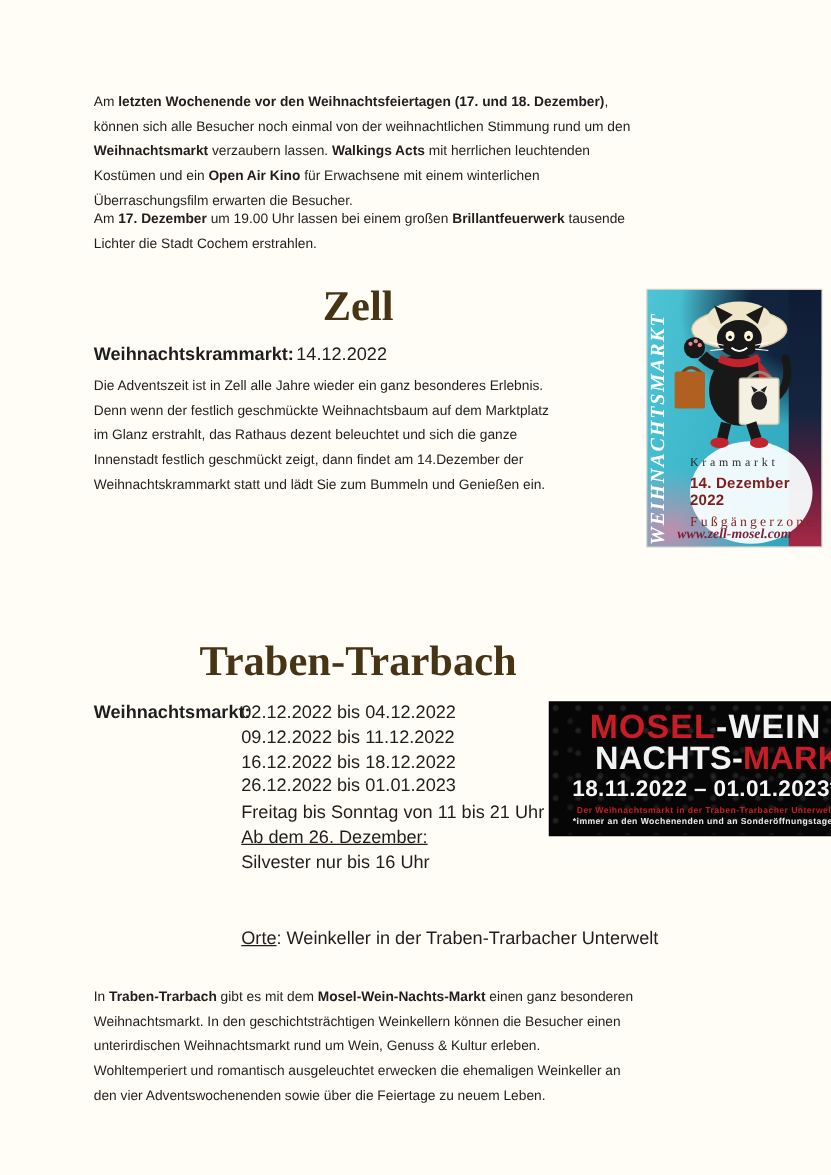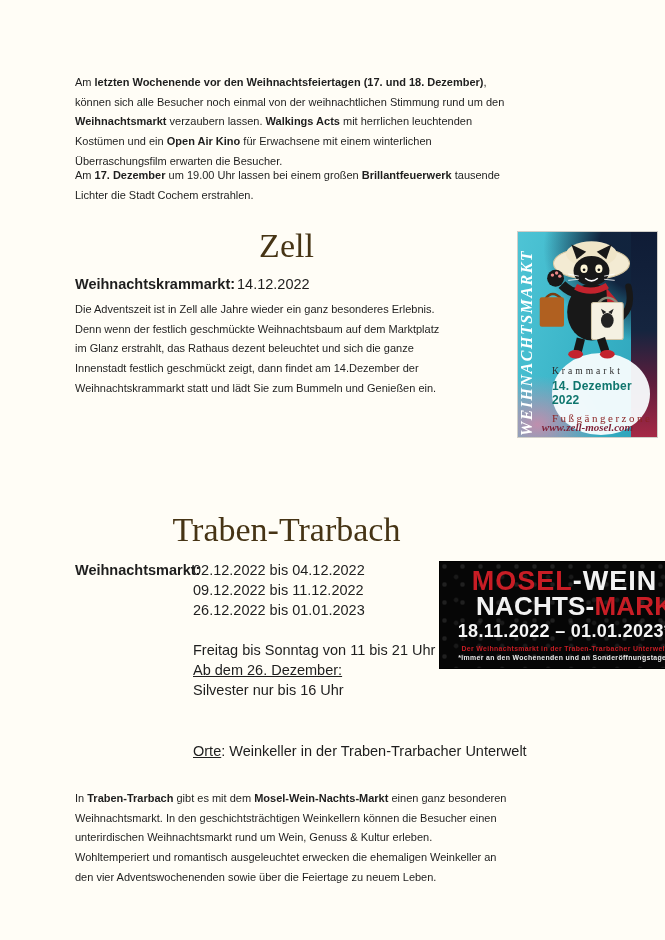--- a/index.html
+++ b/index.html
@@ -5,21 +5,21 @@
   html,body{margin:0;padding:0;}
   body{
     width:665px;height:940px;position:relative;overflow:hidden;
     background:var(--page-bg,#fffdf6);
     font-family:"Liberation Sans",sans-serif;color:#1e1e1e;
   }
   .abs{position:absolute;}
   .doc-par{font-size:11px;line-height:19.7px;white-space:nowrap;margin:0;}
   .city-heading{
     position:absolute;left:0;width:573px;text-align:center;margin:0;
-    font-family:"Liberation Serif","DejaVu Serif",serif;font-weight:400;
+    font-family:"Liberation Serif","DejaVu Serif",serif;font-weight:700;
     font-size:34px;line-height:36px;color:var(--heading,#463415);
   }
   .u{text-decoration:underline;}
   
   #zell-meta{left:75px;top:276px;font-size:14.5px;white-space:nowrap;}
   #zell-meta .lbl{display:inline-block;width:162px;font-weight:bold;}
   #traben-schedule{left:75px;top:561px;display:flex;font-size:14.5px;}
   #traben-schedule .lbl{width:118px;font-weight:bold;line-height:19.8px;}
   #traben-schedule .dates div{line-height:19.8px;}
   #traben-details{left:193px;top:641px;font-size:14.5px;}
@@ -44,21 +44,21 @@
     font-family:"Liberation Serif","DejaVu Serif",serif;
     font-style:italic;font-weight:bold;font-size:16px;letter-spacing:1.5px;
     color:#ffffff;white-space:nowrap;
   }
   #zell-poster .circle{
     position:absolute;left:34px;top:121px;width:98px;height:82px;z-index:3;
     border-radius:50%;background:rgba(249,253,254,.95);text-align:left;
     padding-top:13px;box-sizing:border-box;
   }
   #zell-poster .kram{font-family:"Liberation Serif",serif;font-size:9.5px;letter-spacing:3px;color:#2b2b2b;}
-  #zell-poster .pdate{font-size:12px;font-weight:bold;color:#0f766e;margin-top:3px;letter-spacing:.2px;}
+  #zell-poster .pdate{font-size:12px;font-weight:bold;color:#7f1d1d;margin-top:3px;letter-spacing:.2px;}
   #zell-poster .zone{font-family:"Liberation Serif",serif;font-size:11px;letter-spacing:2.5px;color:#8c2323;margin-top:5px;}
   #zell-poster .purl{
     position:absolute;left:0;right:0;bottom:4px;z-index:6;text-align:center;
     font-family:"Liberation Serif",serif;font-style:italic;font-weight:bold;
     font-size:11px;color:#7c1f35;
   }
   #zell-poster svg{position:absolute;left:18px;top:4px;width:112px;height:132px;z-index:4;}
   
   #mosel-poster{
     left:440px;top:562px;width:249px;height:106px;box-sizing:border-box;
@@ -137,20 +137,21 @@
   <div class="purl">www.zell-mosel.com</div>
 </div>
 
 <h1 class="city-heading" id="traben-heading" style="top:512px;">Traben-Trarbach</h1>
 
 <div class="abs" id="traben-schedule">
   <div class="lbl">Weihnachtsmarkt:</div>
   <div class="dates">
     <div>02.12.2022 bis 04.12.2022</div>
     <div>09.12.2022 bis 11.12.2022</div>
+    <div>16.12.2022 bis 18.12.2022</div>
     <div>26.12.2022 bis 01.01.2023</div>
   </div>
 </div>
 
 <div class="abs" id="mosel-poster">
   <div class="t1"><span class="red">MOSEL</span><span class="white">-WEIN</span></div>
   <div class="t2"><span class="white">NACHTS-</span><span class="red">MARKT</span></div>
   <div class="mdates">18.11.2022 – 01.01.2023*</div>
   <div class="sub red">Der Weihnachtsmarkt in der Traben-Trarbacher Unterwelt</div>
   <div class="sub white">*immer an den Wochenenden und an Sonderöffnungstagen</div>

